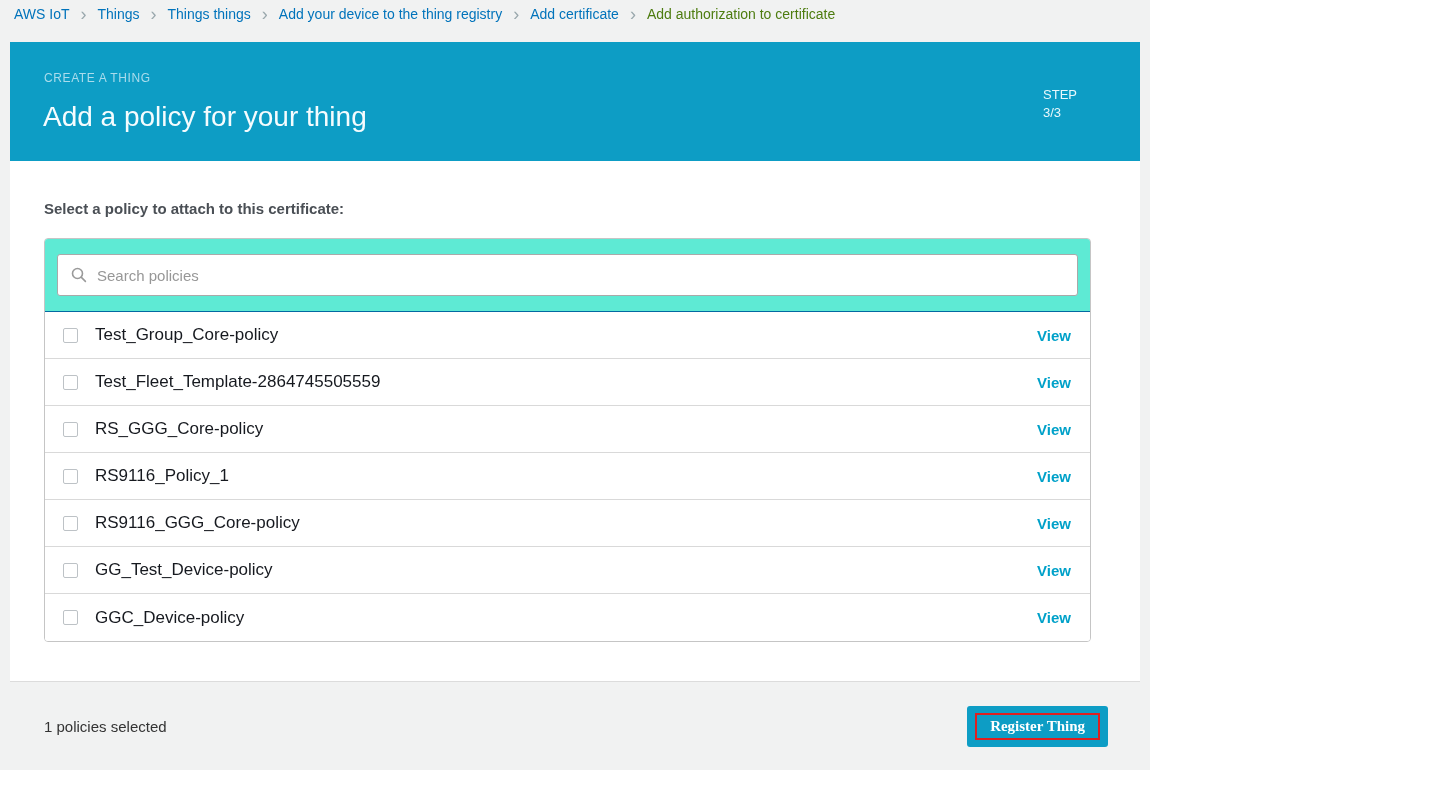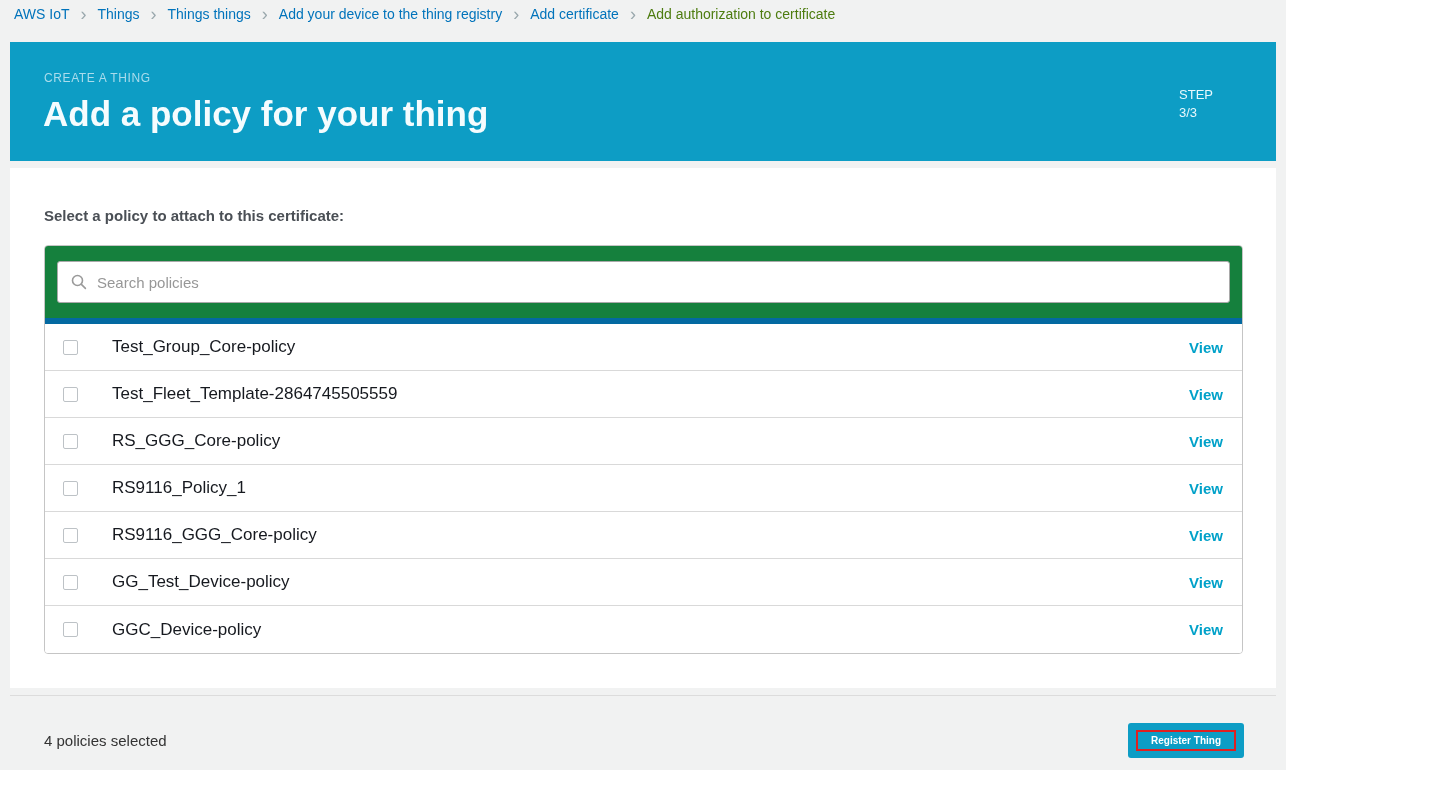--- a/index.html
+++ b/index.html
@@ -11,21 +11,21 @@
   }
   * { box-sizing: border-box; margin: 0; padding: 0; }
   html, body {
     width: 1430px; height: 793px;
     background: #ffffff;
     font-family: "Liberation Sans", sans-serif;
     overflow: hidden;
   }
   .page {
     position: absolute; top: 0; left: 0;
-    width: 1286px; height: 770px;
+    width: 1150px; height: 770px;
     background: var(--page-bg, #f1f2f2);
   }
   
   .breadcrumb {
     display: flex; align-items: center;
     padding: 6px 14px 6px 14px;
     height: 27px;
     font-size: 14px;
   }
   .crumb { color: var(--link-blue, #0073bb); text-decoration: none; cursor: pointer; }
@@ -41,49 +41,49 @@
     height: 119px;
     background: var(--accent-teal, #0d9dc5);
     color: #fff;
   }
   .wizard-kicker {
     position: absolute; left: 34px; top: 29px;
     font-size: 12px; letter-spacing: 0.6px;
     color: #aadcec;
   }
   .wizard-title {
-    position: absolute; left: 33px; top: 52px;
-    font-size: 35px; font-weight: 700; color: #f5fcfe;
+    position: absolute; left: 33px; top: 59px;
+    font-size: 28px; font-weight: 400; color: #f5fcfe;
   }
   .wizard-step {
     position: absolute; right: 63px; top: 44px;
     font-size: 13px; line-height: 18px; color: #e9f8fc;
     text-align: left;
   }
   
   .panel {
-    margin: 7px 10px;
+    margin: 0 10px;
     height: 520px;
     background: #ffffff;
-    padding: 39px 33px 0 34px;
+    padding: 39px 49px 0 34px;
   }
   .section-label {
     font-size: 15px; font-weight: bold; color: #4a4f55;
     margin-bottom: 21px;
   }
   .policy-box {
     border: 1px solid #c5c5c5;
     border-radius: 4px;
     background: #fff;
     overflow: hidden;
   }
   .search-strip {
-    background: #15803d;
+    background: #5eead4;
     padding: 15px 12px;
-    border-bottom: 6px solid #0369a1;
+    border-bottom: 1px solid #0369a1;
   }
   .search-field {
     display: flex; align-items: center;
     height: 42px;
     background: #fff;
     border: 1px solid #a9a9a9;
     border-radius: 3px;
     padding: 0 13px;
   }
   .search-field .icon { display: inline-flex; margin-right: 10px; }
@@ -93,21 +93,20 @@
     font-family: "Liberation Sans", sans-serif;
     background: transparent;
   }
   .search-field input::placeholder { color: #979797; }
   .policy-row {
     display: flex; align-items: center;
     height: 47px;
     padding: 0 19px 0 18px;
     border-bottom: 1px solid #d9d9d9;
     background: #fff;
-    gap: 17px;
   }
   .policy-row:last-child { border-bottom: none; }
   .checkbox {
     width: 15px; height: 15px;
     border: 1px solid #bdc2c6;
     border-radius: 2px;
     background: #fff;
     margin-right: 17px;
     cursor: pointer;
     flex: none;
@@ -130,22 +129,22 @@
   .register-btn {
     background: var(--accent-teal, #0d9dc5);
     border: none; border-radius: 3px;
     padding: 7px 8px;
     cursor: pointer;
   }
   .register-btn .annotated-label {
     display: inline-block;
     border: 2px solid var(--annotation-red, #de2020);
     padding: 3px 13px;
-    color: #fff; font-size: 10px; font-weight: bold;
-    font-family: Liberation Sans, sans-serif;
+    color: #fff; font-size: 15px; font-weight: bold;
+    font-family: Liberation Serif, serif;
   }
 </style>
 </head>
 <body>
 
 <div class="page">
 
   <nav class="breadcrumb">
     <a class="crumb">AWS IoT</a>
     <span class="crumb-sep">›</span>
@@ -217,19 +216,19 @@
       </div>
       <div class="policy-row">
         <span class="checkbox"></span>
         <span class="policy-name">GGC_Device-policy</span>
         <a class="view-link">View</a>
       </div>
     </div>
   </main>
 
   <footer class="wizard-footer">
-    <span class="selection-summary">4 policies selected</span>
+    <span class="selection-summary">1 policies selected</span>
     <button class="register-btn">
       <span class="annotated-label">Register Thing</span>
     </button>
   </footer>
 
 </div>
 
 </body></html>

